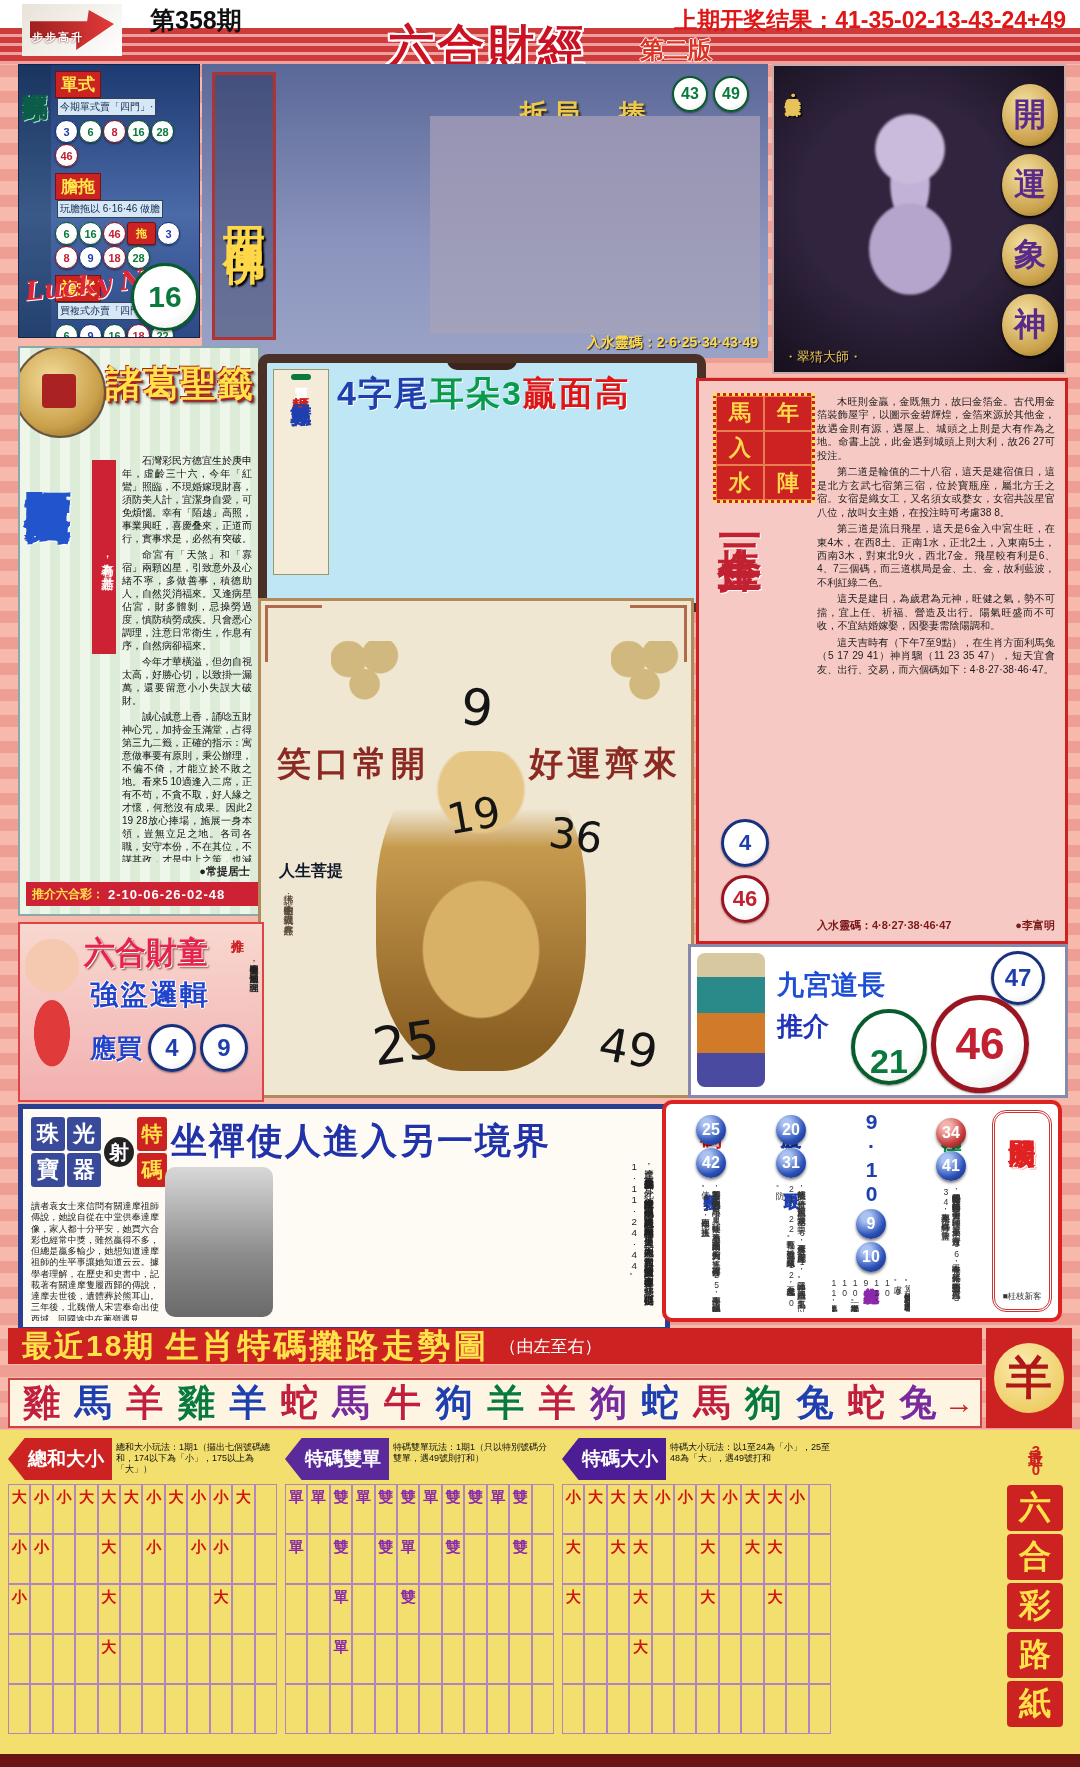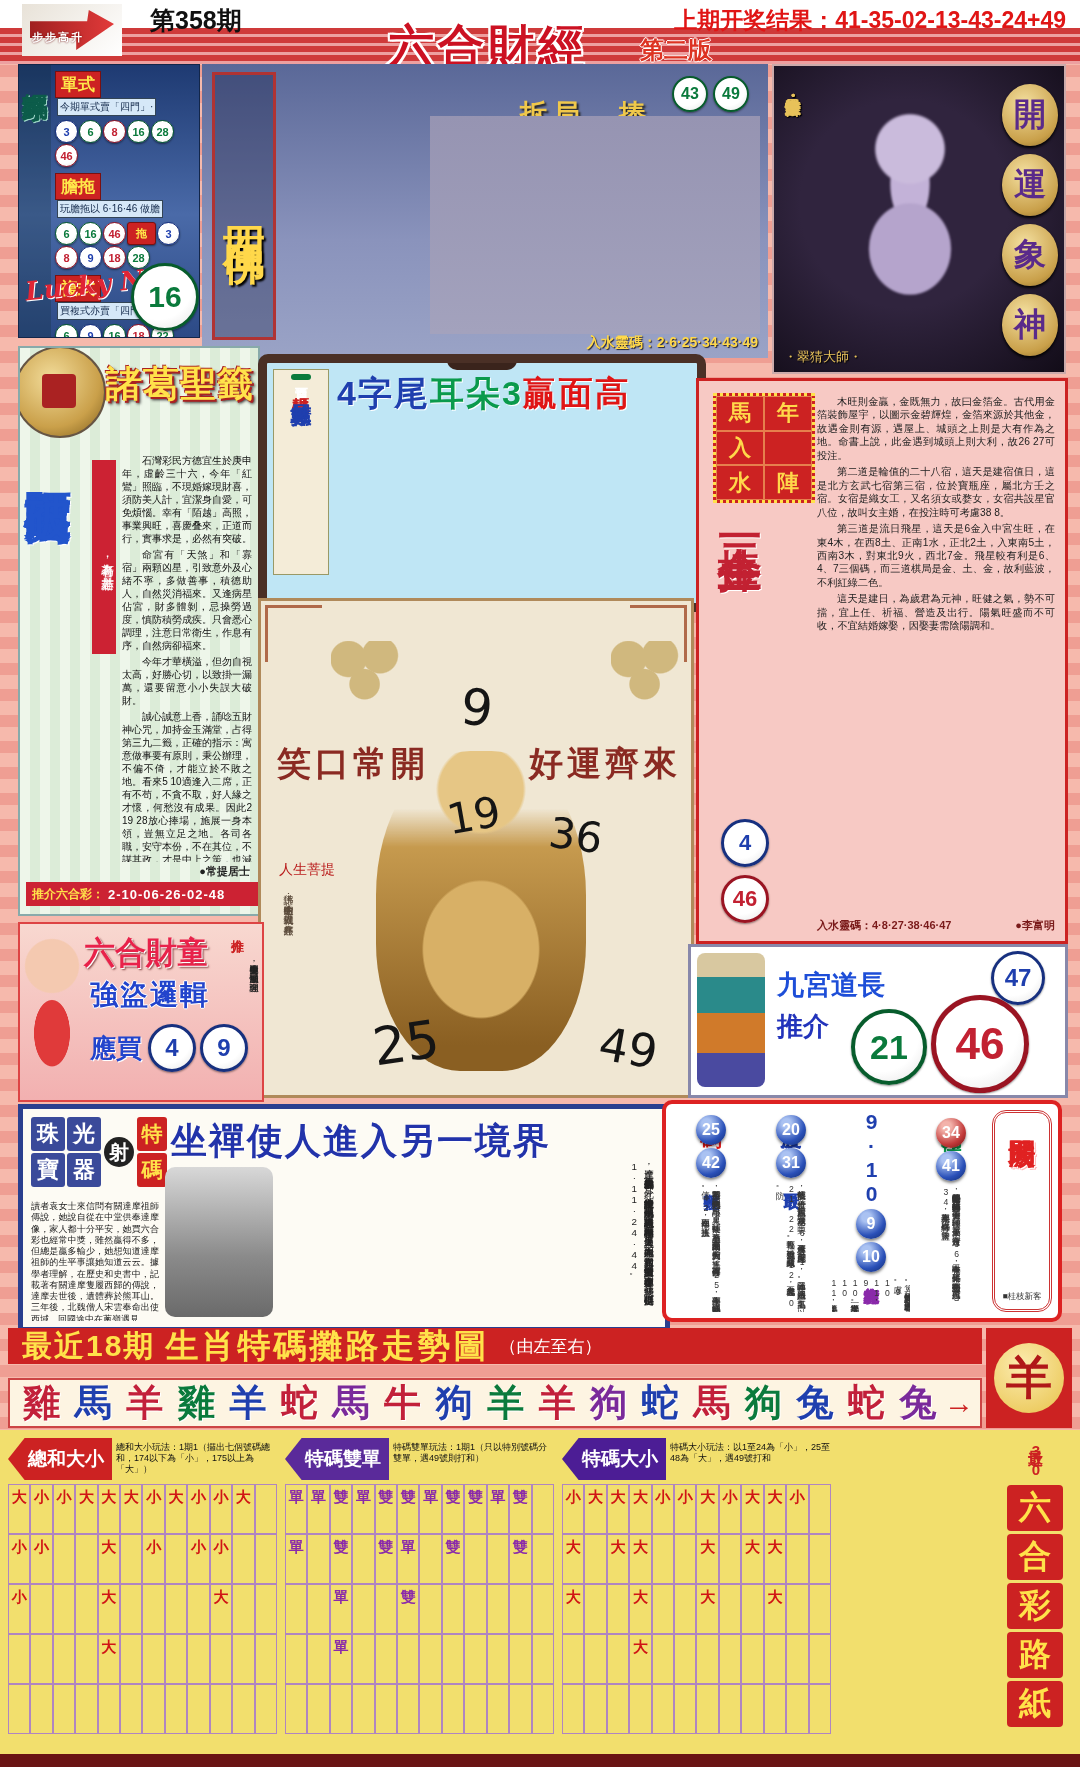--- a/index.html
+++ b/index.html
@@ -112,21 +112,21 @@
   .ltitle{position:absolute;left:50%;top:18px;transform:translateX(-50%);font-size:62px;font-weight:bold;color:#c9a33a;
     text-shadow:2px 2px 0 #5a4a1a,-1px -1px 0 #5a4a1a,3px 3px 4px #887;letter-spacing:6px;white-space:nowrap;}
   .lcoins{position:absolute;top:40px;width:70px;height:60px;opacity:.8;
     background:radial-gradient(circle at 25% 30%,#c9ad6a 0 26%,transparent 28%),radial-gradient(circle at 70% 24%,#c9ad6a 0 26%,transparent 28%),radial-gradient(circle at 48% 72%,#c9ad6a 0 26%,transparent 28%);}
   .lside{position:absolute;top:140px;font-size:34px;font-weight:bold;color:#8a2a22;letter-spacing:4px;}
   .lbody{position:absolute;left:115px;top:150px;width:210px;height:320px;border-radius:45% 45% 40% 40%;
     background:radial-gradient(circle at 50% 12%,#e6c685 0 14%,transparent 15%),
       radial-gradient(ellipse 44% 34% at 50% 62%,#d8b066 0 62%,transparent 64%),
       linear-gradient(180deg,transparent 18%,#c69a4e 30%,#8a5f22 92%);
     filter:blur(.4px);}
-  .lsub{position:absolute;left:18px;top:260px;font-size:14px;font-weight:normal;color:#b91c1c;}
+  .lsub{position:absolute;left:18px;top:260px;font-size:16px;font-weight:bold;color:#0f172a;}
   .lpoem{position:absolute;left:20px;top:286px;height:190px;font-size:10px;color:#5a4a3a;}
   .hands span{position:absolute;font-family:"DejaVu Sans",sans-serif;color:#151515;font-weight:500;}
   .hands span:nth-child(1){left:200px;top:78px;font-size:50px;transform:rotate(6deg);}
   .hands span:nth-child(2){left:186px;top:190px;font-size:42px;transform:rotate(-10deg);}
   .hands span:nth-child(3){left:288px;top:210px;font-size:42px;transform:rotate(8deg);}
   .hands span:nth-child(4){left:112px;top:412px;font-size:52px;transform:rotate(-8deg);}
   .hands span:nth-child(5){left:338px;top:420px;font-size:46px;transform:rotate(10deg);}
   
   .p-two{left:696px;top:378px;width:366px;height:560px;background:#f7c9c4;border:3px solid #cc2222;overflow:hidden;}
   .stamp{position:absolute;left:14px;top:12px;width:96px;height:104px;background:#cc2222;border:3px dotted #ffe24a;
@@ -140,21 +140,21 @@
   .twbody p{margin:0 0 3px 0;text-indent:20px;}
   .twfoot{position:absolute;left:118px;bottom:8px;width:238px;font-size:11px;font-weight:bold;color:#7a1a1a;display:flex;justify-content:space-between;}
   
   .p-nine{left:688px;top:944px;width:374px;height:148px;background:#fff;border:3px solid #88a;overflow:hidden;}
   .nfig{position:absolute;left:6px;top:6px;width:68px;height:134px;border-radius:8px;
     background:linear-gradient(180deg,#d8c8a0 0 18%,#2a8a8a 18% 45%,#d07a2a 45% 75%,#4a4aa0 75%);filter:blur(.5px);}
   .ntitle{position:absolute;left:86px;top:20px;font-size:27px;font-weight:bold;color:#1d4ed8;text-shadow:1px 1px 0 #fff;}
   .nsub{position:absolute;left:86px;top:62px;font-size:26px;font-weight:bold;color:#2233bb;}
   .p-nine .ball{position:absolute;}
   .nb0{left:300px;top:4px;width:48px;height:48px;font-size:24px;border-width:3px;}
-  .nb1{left:160px;top:62px;width:68px;height:68px;font-size:34px;border-width:4px;}
+  .nb1{left:160px;top:62px;width:68px;height:68px;font-size:34px;border-width:4px;align-items:flex-end;}
   .nb2{left:240px;top:48px;width:88px;height:88px;font-size:44px;border-width:5px;}
   
   .p-cai{left:18px;top:922px;width:242px;height:176px;background:linear-gradient(180deg,#f8d8d0,#f2b0b0);border:2px solid #d44;overflow:hidden;}
   .baby{position:absolute;left:0px;top:10px;width:64px;height:160px;
     background:radial-gradient(circle at 50% 20%,#f4c9b0 0 20%,transparent 21%),radial-gradient(ellipse 46% 34% at 50% 62%,#e03a3a 0 60%,transparent 62%);filter:blur(.5px);}
   .ctitle{position:absolute;left:64px;top:8px;font-size:31px;font-weight:bold;color:#e8224a;text-shadow:1px 1px 0 #fff,2px 2px 2px #844;}
   .csub{position:absolute;left:208px;top:6px;font-size:13px;font-weight:bold;color:#c22;}
   .cslogan{position:absolute;left:70px;top:52px;font-size:28px;font-weight:bold;color:#2244cc;
     text-shadow:-1px 0 #fff,1px 0 #fff,0 -1px #fff,0 1px #fff;letter-spacing:2px;}
   .cbuy{position:absolute;left:70px;top:100px;display:flex;align-items:center;gap:6px;font-size:26px;font-weight:bold;color:#2244cc;text-shadow:1px 1px 0 #fff;}
@@ -373,20 +373,21 @@
 
     <span class="ball blue">4</span>
         <span class="ball red">46</span>
       </div>
     <div class="twbody">
 
     <p>木旺則金贏，金既無力，故曰金箔金。古代用金箔裝飾屋宇，以圖示金碧輝煌，金箔來源於其他金，故遇金則有源，遇屋上、城頭之上則是大有作為之地。命書上說，此金遇到城頭上則大利，故26 27可投注。</p>
         <p>第二道是輪值的二十八宿，這天是建宿值日，這是北方玄武七宿第三宿，位於寶瓶座，屬北方壬之宿。女宿是織女工，又名須女或婺女，女宿共設星官八位，故叫女主婚，在投注時可考慮38 8。</p>
         <p>第三道是流日飛星，這天是6金入中宮生旺，在東4木，在西8土、正南1水，正北2土，入東南5土，西南3木，對東北9火，西北7金。飛星較有利是6、4、7三個碼，而三道棋局是金、土、金，故利藍波，不利紅綠二色。</p>
         <p>這天是建日，為歲君為元神，旺健之氣，勢不可擋，宜上任、祈福、營造及出行。陽氣旺盛而不可收，不宜結婚嫁娶，因娶妻需陰陽調和。</p>
+        <p>這天吉時有（下午7至9點），在生肖方面利馬兔（5 17 29 41）神肖騮（11 23 35 47），短天宜會友、出行、交易，而六個碼如下：4·8·27·38·46·47。</p>
       </div>
     <div class="twfoot">
       <span>入水靈碼：4·8·27·38·46·47</span>
       <span>●李富明</span>
     </div>
   </div>
 
   <div class="abs p-nine">
     <div class="nfig"></div>
     <div class="ntitle">九宮道長</div>

